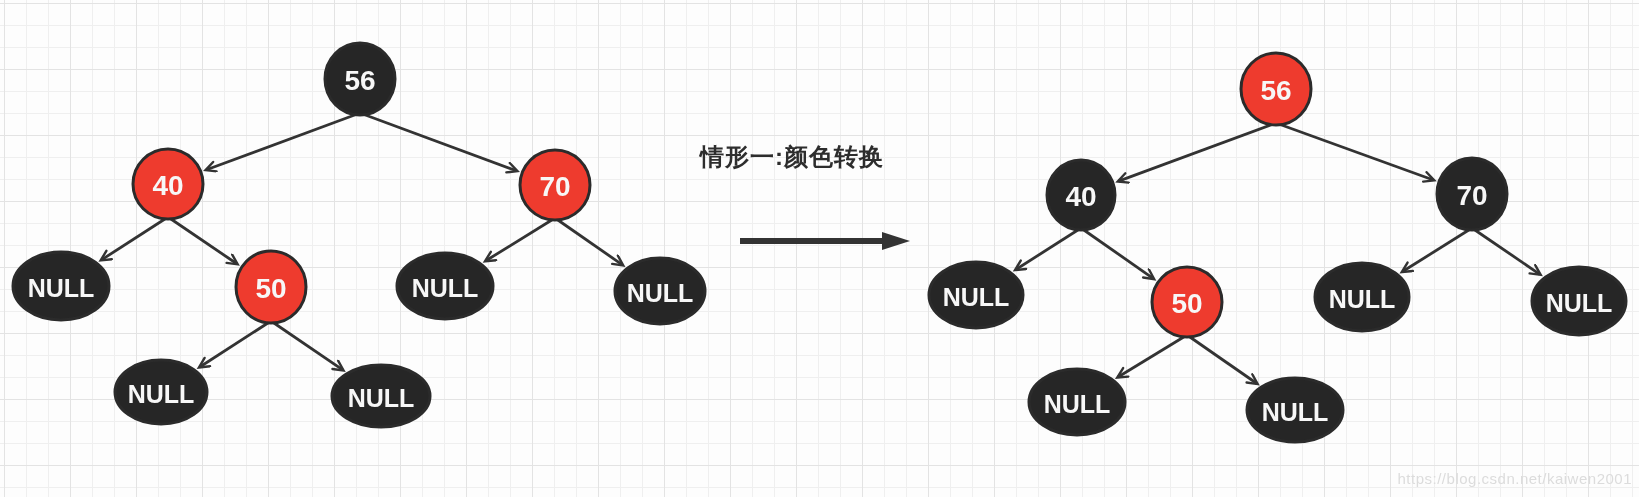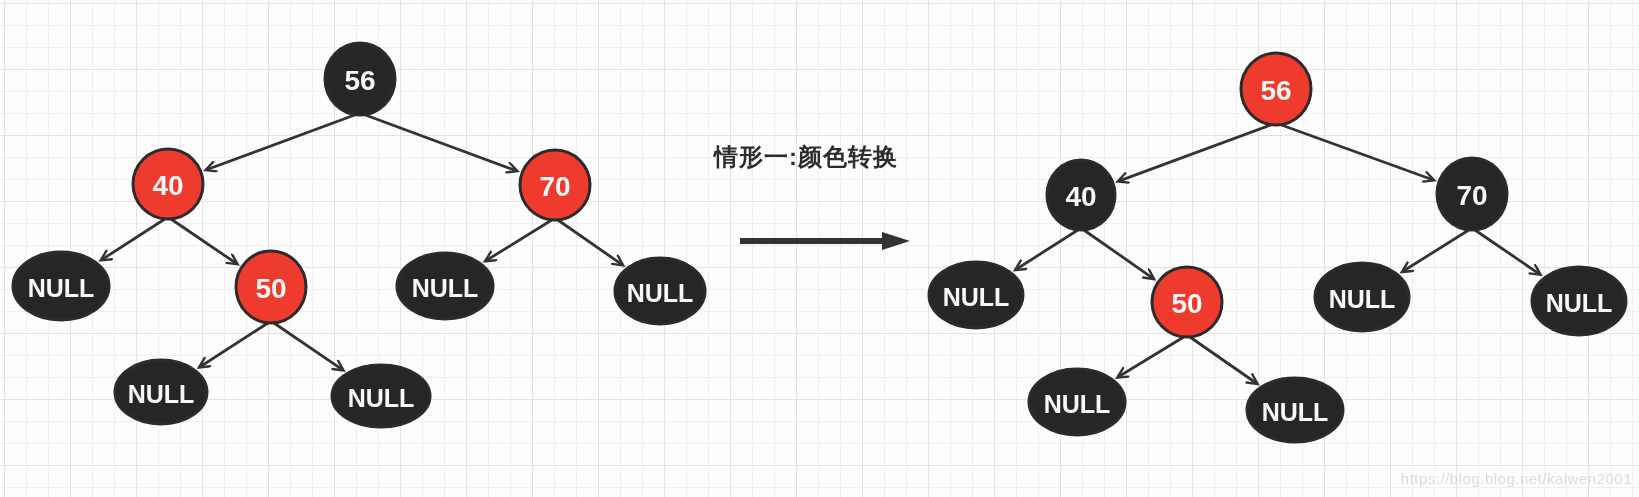--- a/index.html
+++ b/index.html
@@ -18,21 +18,21 @@
     background-position: 4px 3px, 4px 3px, 4px 3px, 4px 3px;
     font-family: "Liberation Sans", sans-serif;
     text-decoration: underline;
   }
   svg#diagram {
     position: absolute;
     left: 0; top: 0;
   }
   .case-label {
     position: absolute;
-    left: 606px;
+    left: 592px;
     top: 141px;
     width: 400px;
     text-align: center;
     font-size: 24px;
     font-weight: 700;
     letter-spacing: 1px;
     color: #2d2d2d;
     white-space: nowrap;
   }
   .watermark {
@@ -146,14 +146,14 @@
           <ellipse cx="1295" cy="410" rx="48" ry="32" fill="#262626" stroke="#2b2b2b" stroke-width="3"></ellipse>
           <text x="1295" y="410" fill="#f7f7f7" text-anchor="middle" dominant-baseline="central" dy="0.06em" font-size="25" font-weight="700" font-family="&quot;Liberation Sans&quot;, sans-serif">NULL</text>
         </g>
       </g>
       <g>
         <line x1="740" y1="241" x2="882" y2="241" stroke="#333333" stroke-width="6"></line>
         <polygon points="882,232 910,241 882,250" fill="#333333"></polygon>
       </g>
     </svg>
   <div class="case-label">情形一:颜色转换</div>
-  <div class="watermark">https://blog.blog.net/kaiwen2001</div>
+  <div class="watermark">https://blog.csdn.net/kaiwen2001</div>
 </div>
 
 </body></html>

